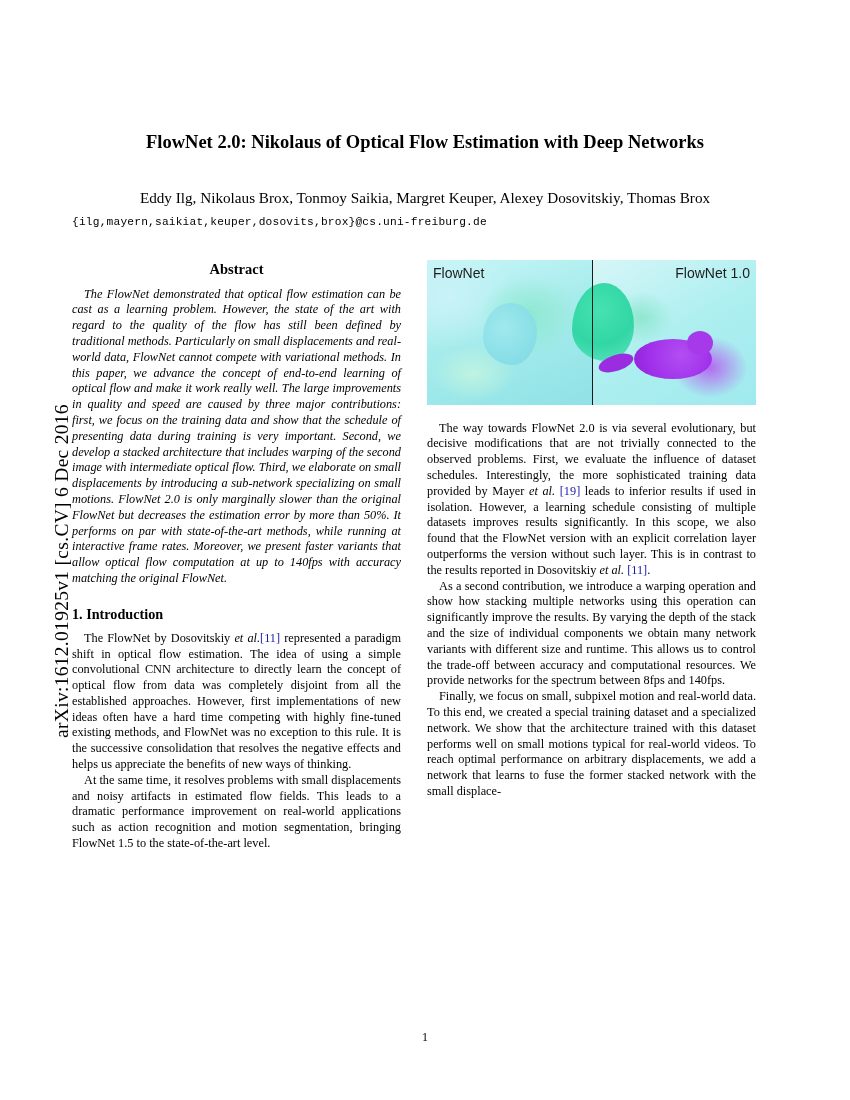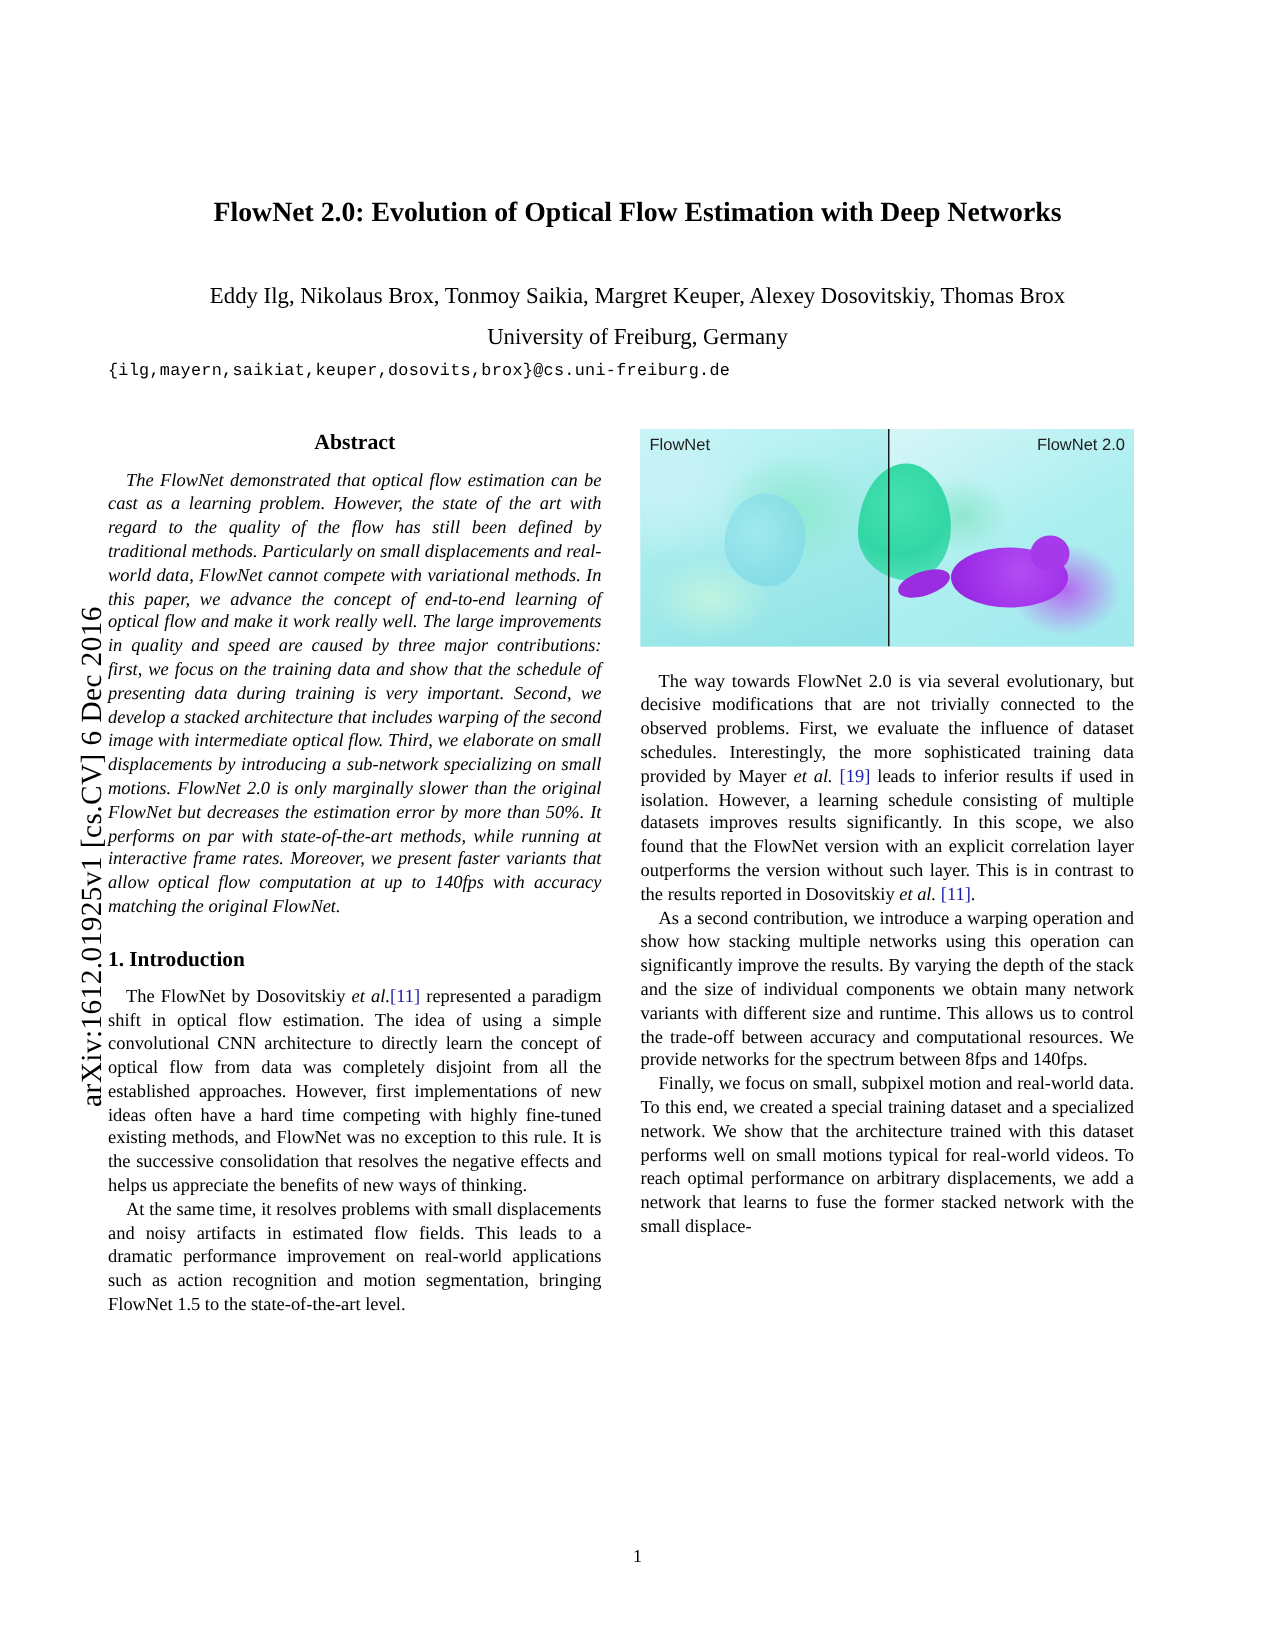--- a/index.html
+++ b/index.html
@@ -196,21 +196,21 @@
     position: absolute;
     left: 50%;
     top: 0;
     width: 1.5px;
     height: 100%;
     background: #1a1a1a;
   }
   .fig-label {
     position: absolute;
     top: 5px;
-    font-size: 11px;
+    font-size: 14px;
     font-family: "Liberation Sans", sans-serif;
     color: #1d1d1d;
     text-align: center;
   }
   .fig-label.left { left: 6px; }
   .fig-label.right { right: 6px; }
 
   .fig-caption {
     font-size: 11.6px;
     line-height: 1.28;
@@ -229,24 +229,23 @@
 </style>
 </head>
 <body>
 
 <div class="page">
 
   <div class="arxiv-stamp">arXiv:1612.01925v1  [cs.CV]  6 Dec 2016</div>
 
   <div class="content">
 
-    <h1 class="paper-title">FlowNet 2.0: Evolution of Optical Flow Estimation with Deep Networks</h1>
+    <h1 class="paper-title">FlowNet 2.0: Nikolaus of Optical Flow Estimation with Deep Networks</h1>
 
     <div class="authors">Eddy Ilg,  Nikolaus Brox,  Tonmoy Saikia,  Margret Keuper,  Alexey Dosovitskiy,  Thomas Brox</div>
-    <div class="affiliation">University of Freiburg, Germany</div>
     <div class="emails">{ilg,mayern,saikiat,keuper,dosovits,brox}@cs.uni-freiburg.de</div>
 
     <div class="columns">
 
       <div class="col">
 
         <div class="abstract-head">Abstract</div>
         <div class="abstract-body">
           <p>The FlowNet demonstrated that optical flow estimation can be cast as a learning problem. However, the state of the art with regard to the quality of the flow has still been defined by traditional methods. Particularly on small displacements and real-world data, FlowNet cannot compete with variational methods. In this paper, we advance the concept of end-to-end learning of optical flow and make it work really well. The large improvements in quality and speed are caused by three major contributions: first, we focus on the training data and show that the schedule of presenting data during training is very important. Second, we develop a stacked architecture that includes warping of the second image with intermediate optical flow. Third, we elaborate on small displacements by introducing a sub-network specializing on small motions. FlowNet 2.0 is only marginally slower than the original FlowNet but decreases the estimation error by more than 50%. It performs on par with state-of-the-art methods, while running at interactive frame rates. Moreover, we present faster variants that allow optical flow computation at up to 140fps with accuracy matching the original FlowNet.</p>
         </div>
@@ -264,21 +263,21 @@
         <div class="figure-box">
           <div class="fig-left"></div>
           <div class="fig-right"></div>
           <div class="blob-teal-left"></div>
           <div class="blob-green"></div>
           <div class="blob-purple2"></div>
           <div class="blob-purple"></div>
           <div class="blob-purple3"></div>
           <div class="fig-divider"></div>
           <div class="fig-label left">FlowNet</div>
-          <div class="fig-label right">FlowNet 2.0</div>
+          <div class="fig-label right">FlowNet 1.0</div>
         </div>
 
 
         <p class="body-p" style="margin-top:16px"><span>The way towards FlowNet 2.0 is via several evolutionary, but decisive modifications that are not trivially connected to the observed problems. First, we evaluate the influence of dataset schedules. Interestingly, the more sophisticated training data provided by Mayer </span><i>et al.</i> <span class="cite">[19]</span><span> leads to inferior results if used in isolation. However, a learning schedule consisting of multiple datasets improves results significantly. In this scope, we also found that the FlowNet version with an explicit correlation layer outperforms the version without such layer. This is in contrast to the results reported in Dosovitskiy </span><i>et al.</i> <span class="cite">[11]</span><span>.</span></p>
 
         <p class="body-p">As a second contribution, we introduce a warping operation and show how stacking multiple networks using this operation can significantly improve the results. By varying the depth of the stack and the size of individual components we obtain many network variants with different size and runtime. This allows us to control the trade-off between accuracy and computational resources. We provide networks for the spectrum between 8fps and 140fps.</p>
 
         <p class="body-p">Finally, we focus on small, subpixel motion and real-world data. To this end, we created a special training dataset and a specialized network. We show that the architecture trained with this dataset performs well on small motions typical for real-world videos. To reach optimal performance on arbitrary displacements, we add a network that learns to fuse the former stacked network with the small displace-</p>
 
       </div>

